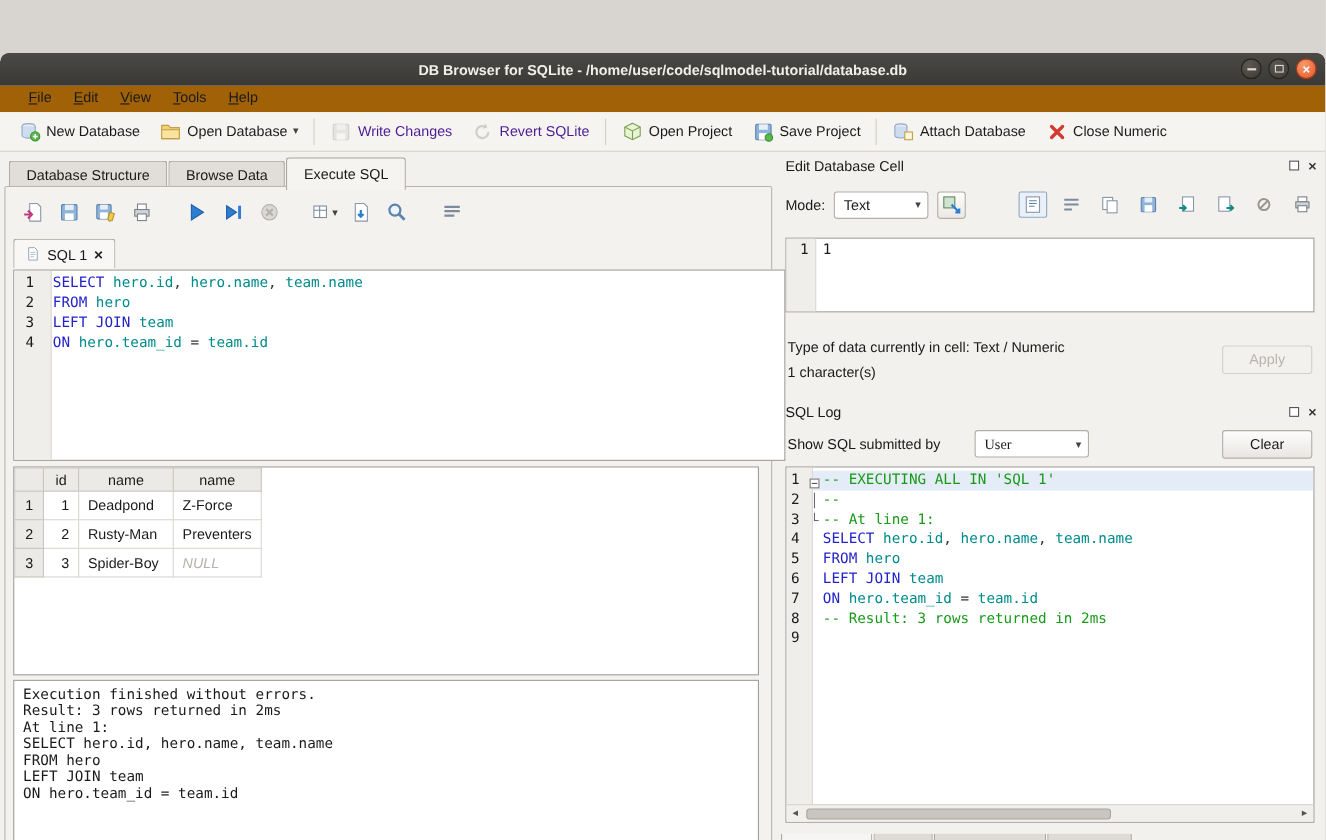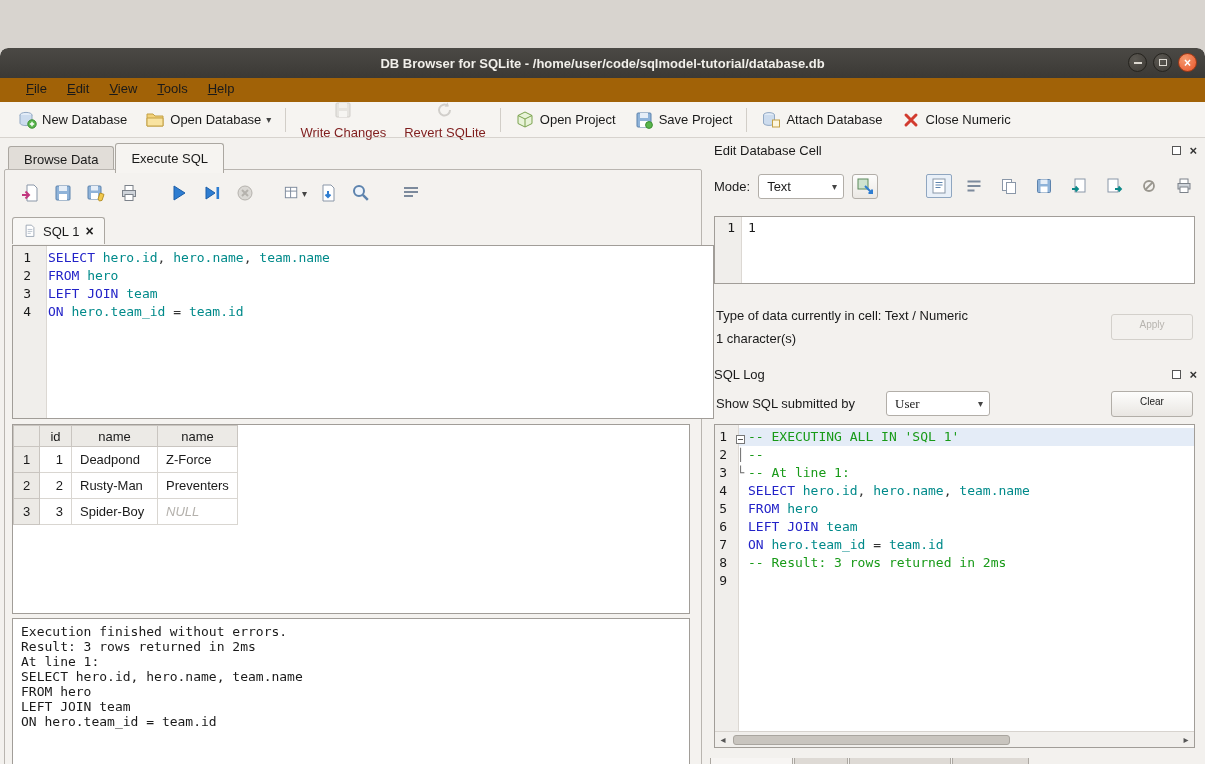--- a/index.html
+++ b/index.html
@@ -24,21 +24,21 @@
   .winbtn .x { color:#fff; font-weight:bold; font-size:12px; line-height:1; }
   
   .menubar { position:absolute; top:30px; left:0; right:0; height:24px;
     background:#a16207; display:flex; align-items:flex-start; padding-left:16px; }
   .menu-item { padding:3px 10px; cursor:default; }
   
   .toolbar { position:absolute; top:54px; left:0; right:0; height:36px;
     background:#f6f4f1; border-bottom:1px solid #d7d3ce;
     display:flex; align-items:center; padding-left:8px; }
   .tb-item { display:flex; align-items:center; gap:5px; padding:5px 9px; border-radius:3px; cursor:default; }
-  .tb-item.disabled { color:#7f1d1d;flex-direction:column; }
+  .tb-item.disabled { color:#4c1d95; }
   .tb-item.disabled svg { opacity:.55; }
   .tb-sep { width:1px; height:24px; background:#d2cec8; margin:0 5px; }
   .caret { font-size:10px; color:#444; }
   .i20 { width:20px; height:20px; display:block; }
   .i18 { width:18px; height:18px; display:block; }
   
   .left-panel  { position:absolute; left:2px;  top:90px; width:702px; height:647px; }
   .right-panel { position:absolute; left:706px; top:90px; width:497px; height:647px; }
   
   .tabbar { position:absolute; top:5px; left:6px; display:flex; align-items:flex-end; }
@@ -108,21 +108,21 @@
   .icon-btn.selected { border:1px solid #8fa6c0; background:#e9f0f8; }
   .cell-editor { position:absolute; top:78px; left:8px; right:8px; height:68px;
     background:#fff; border:1px solid #a19d98; display:flex;
     font-family:"DejaVu Sans Mono","Liberation Mono",monospace; font-size:13px; }
   .cell-gutter { width:27px; background:#f0eeeb; border-right:1px solid #dcd8d3;
     text-align:right; padding:3px 6px 0 0; flex:none; }
   .cell-content { padding:3px 0 0 6px; }
   .type-line1 { position:absolute; top:170px; left:10px; }
   .type-line2 { position:absolute; top:193px; left:10px; }
   .btn { border:1px solid #b2aea8; border-radius:3px; background:linear-gradient(#fdfdfc,#e9e6e2);
-    font-size:10px; padding:4px 0; text-align:center; cursor:default; }
+    font-size:13px; padding:4px 0; text-align:center; cursor:default; }
   .btn.disabled { color:#b7b4af; background:#f3f1ee; border-color:#d3d0cb; }
   .apply-btn { position:absolute; top:176px; right:10px; width:82px; height:26px; }
   .log-header { top:226px; }
   .log-controls { position:absolute; top:252px; left:8px; right:8px; height:28px; }
   .log-controls .filter-label { position:absolute; left:2px; top:6px; }
   .log-controls .combo { position:absolute; left:172px; top:1px; width:104px;font-family:Liberation Serif, serif; }
   .clear-btn { position:absolute; right:2px; top:1px; width:82px; height:26px; }
   .log-frame { position:absolute; top:286px; left:8px; right:8px; height:324px;
     background:#fff; border:1px solid #a19d98; overflow:hidden; }
   #log-code .ln { width:18px; padding-right:6px; }
@@ -237,20 +237,21 @@
     <div class="tb-item">
       <svg class="i20" viewBox="0 0 20 20">
         <path d="M5 5l10 10M15 5L5 15" stroke="#d23b2f" stroke-width="3" stroke-linecap="round"></path>
       </svg>
       <span>Close Numeric</span>
     </div>
   </div>
 
   <div class="left-panel">
     <div class="tabbar">
+      <div class="tab">Database Structure</div>
       <div class="tab">Browse Data</div>
       <div class="tab active">Execute SQL</div>
     </div>
     <div class="page-frame"></div>
 
     <div class="sqltoolbar">
       <div class="tool-btn">
         <svg class="i20" viewBox="0 0 20 20">
           <path d="M7 2h7l3 3v13H7z" fill="#fff" stroke="#8a97a8"></path>
           <path d="M2 12h6" stroke="#c2387f" stroke-width="2"></path>

